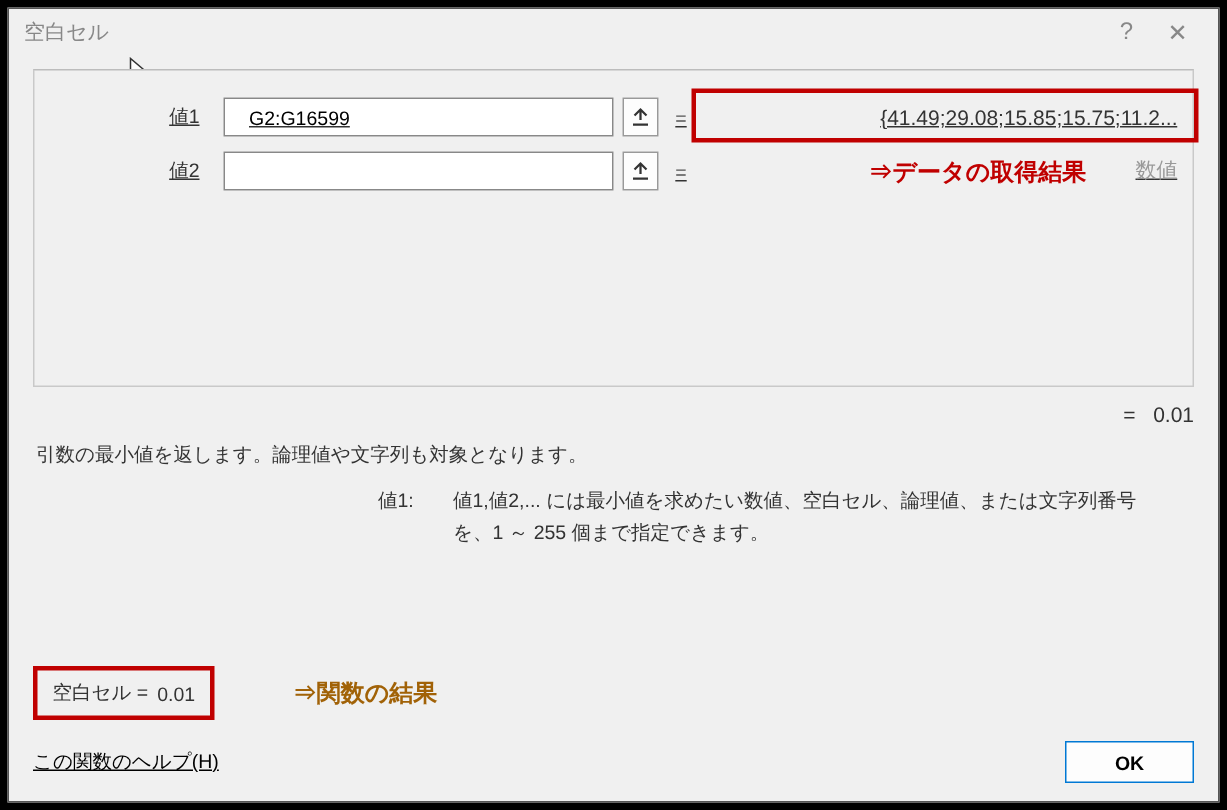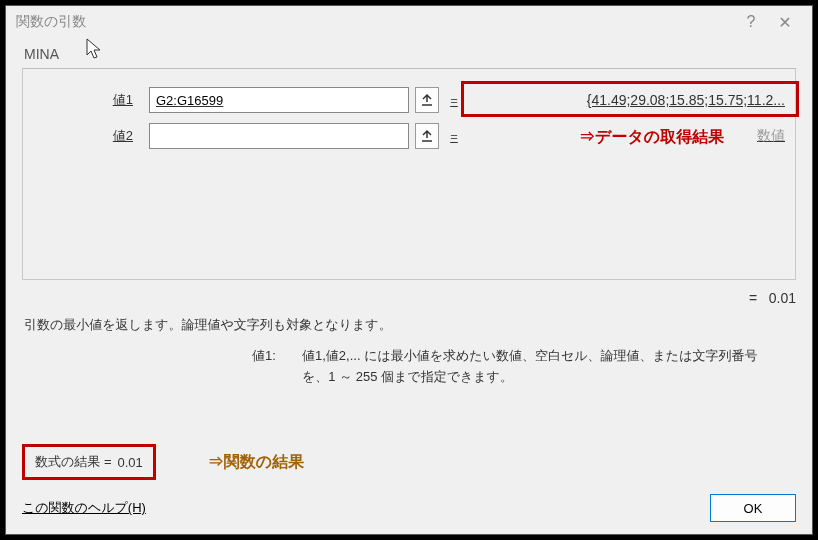--- a/index.html
+++ b/index.html
@@ -72,21 +72,21 @@
       width: 110px;
       text-align: right;
       padding-right: 10px;
       color: #333;
     }
     .text-input {
       width: 260px;
       height: 26px;
       border: 1px solid #888;
       background: #fff;
-      padding: 2px 6px;
+      padding: 2px 16px;
       font-size: 13px;
       font-family: inherit;
     }
     .ref-btn {
       width: 24px;
       height: 26px;
       border: 1px solid #999;
       background: #fdfdfd;
       display: flex;
       align-items: center;
@@ -179,40 +179,40 @@
     }
     .btn {
       min-width: 86px;
       height: 28px;
       border: 1px solid #888;
       background: #fdfdfd;
       font-size: 13px;
       margin-left: 8px;
       padding: 0 14px;
       font-family: inherit;
+      font-weight: bold;
     }
     .btn.primary { border: 1px solid #0078d4; }
   </style>
 </head>
 <body>
 
 <div class="dialog">
   <div class="titlebar">
-    <span class="titlebar-title">関数の引数</span>
+    <span class="titlebar-title">空白セル</span>
     <span class="titlebar-help">?</span>
     <span class="titlebar-close">✕</span>
   </div>
   <span class="cursor-icon">
     <svg width="18" height="22" viewBox="0 0 18 22">
         <path d="M1 1 L1 17 L5 13 L8 20 L11 19 L8 12 L14 12 Z" fill="#fff" stroke="#333" stroke-width="1"></path>
       </svg>
   </span>
 
   <div class="content">
-    <div class="func-label">MINA</div>
 
     <div class="input-panel">
       <div class="row">
         <div class="row-label">値1</div>
         <input class="text-input" value="G2:G16599" style="">
         <div class="ref-btn">
           <svg viewBox="0 0 14 14">
               <path d="M7 2 L7 9 M3 6 L7 2 L11 6 M2 12 L12 12" stroke="#333" stroke-width="1.5" fill="none"></path>
             </svg>
         </div>
@@ -243,21 +243,21 @@
 
     <div class="arg-desc">
       <div class="arg-desc-label">値1:</div>
       <div class="arg-desc-text">値1,値2,... には最小値を求めたい数値、空白セル、論理値、または文字列番号を、1 ～ 255 個まで指定できます。</div>
     </div>
   </div>
 
   <div class="bottom-area">
     <div class="formula-result-row">
       <div class="formula-result-box">
-        <span>数式の結果 =</span>
+        <span>空白セル =</span>
         <span>0.01</span>
       </div>
       <span class="annotation2">⇒関数の結果</span>
     </div>
     <div class="footer-row">
       <a class="help-link" href="#">この関数のヘルプ(H)</a>
       <button class="btn primary">OK</button>
     </div>
   </div>
 </div>

